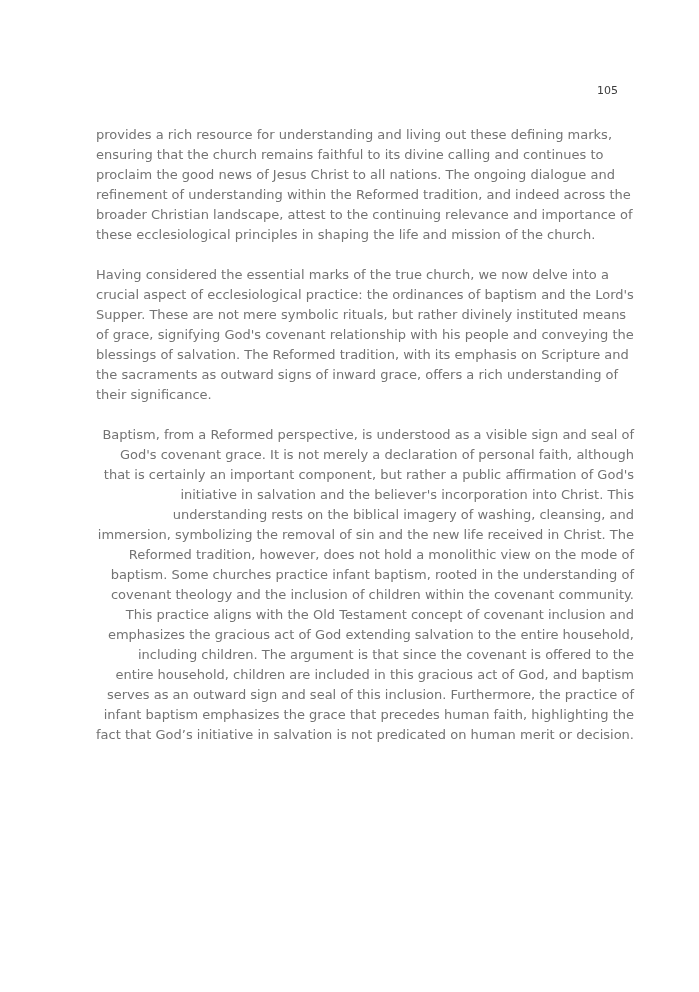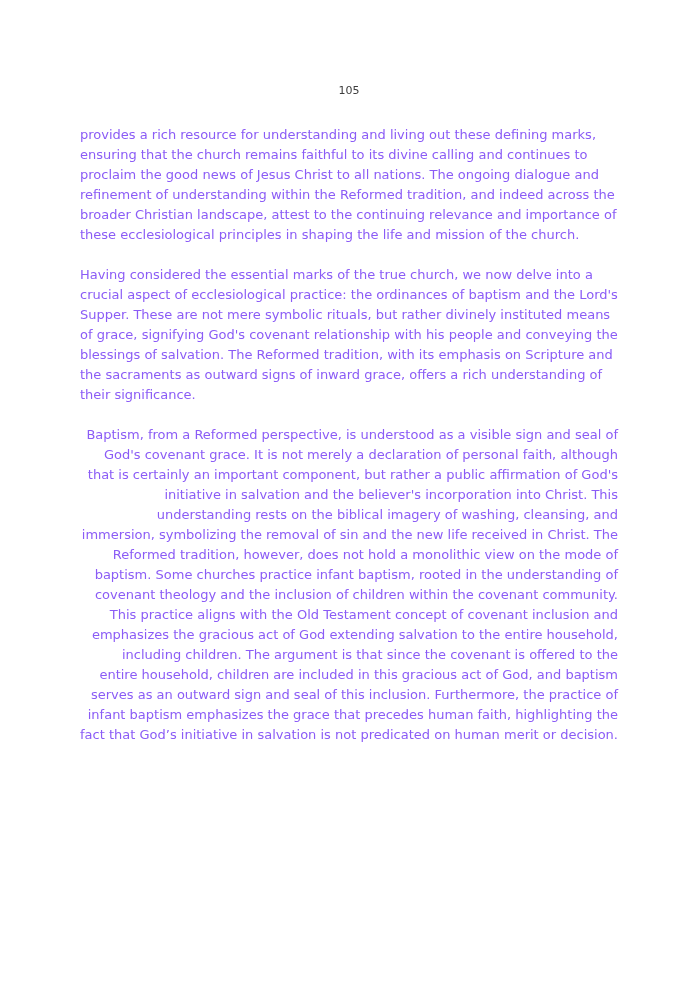--- a/index.html
+++ b/index.html
@@ -13,33 +13,33 @@
     height: 992px;
     font-family: "DejaVu Sans", "Liberation Sans", sans-serif;
     color: #1a1a1a;
     overflow: hidden;
   }
   .page-number {
     position: absolute;
     top: 84px;
     left: 80px;
     width: 538px;
-    text-align: center;
+    text-align: right;
     font-size: 11px;
     line-height: 14px;
     color: #3d3d3d;
   }
   .content {
     position: absolute;
     top: 125px;
-    left: 80px;
+    left: 96px;
     width: 538px;
     font-size: 13px;
     line-height: 20px;
-    color: #8b5cf6;
+    color: #737373;
     text-align: left;
   }
   .para {
     margin: 0 0 20px 0;
     padding: 0;
   }
   .para:last-child {
     margin-bottom: 0;
     text-align: right;
   }

